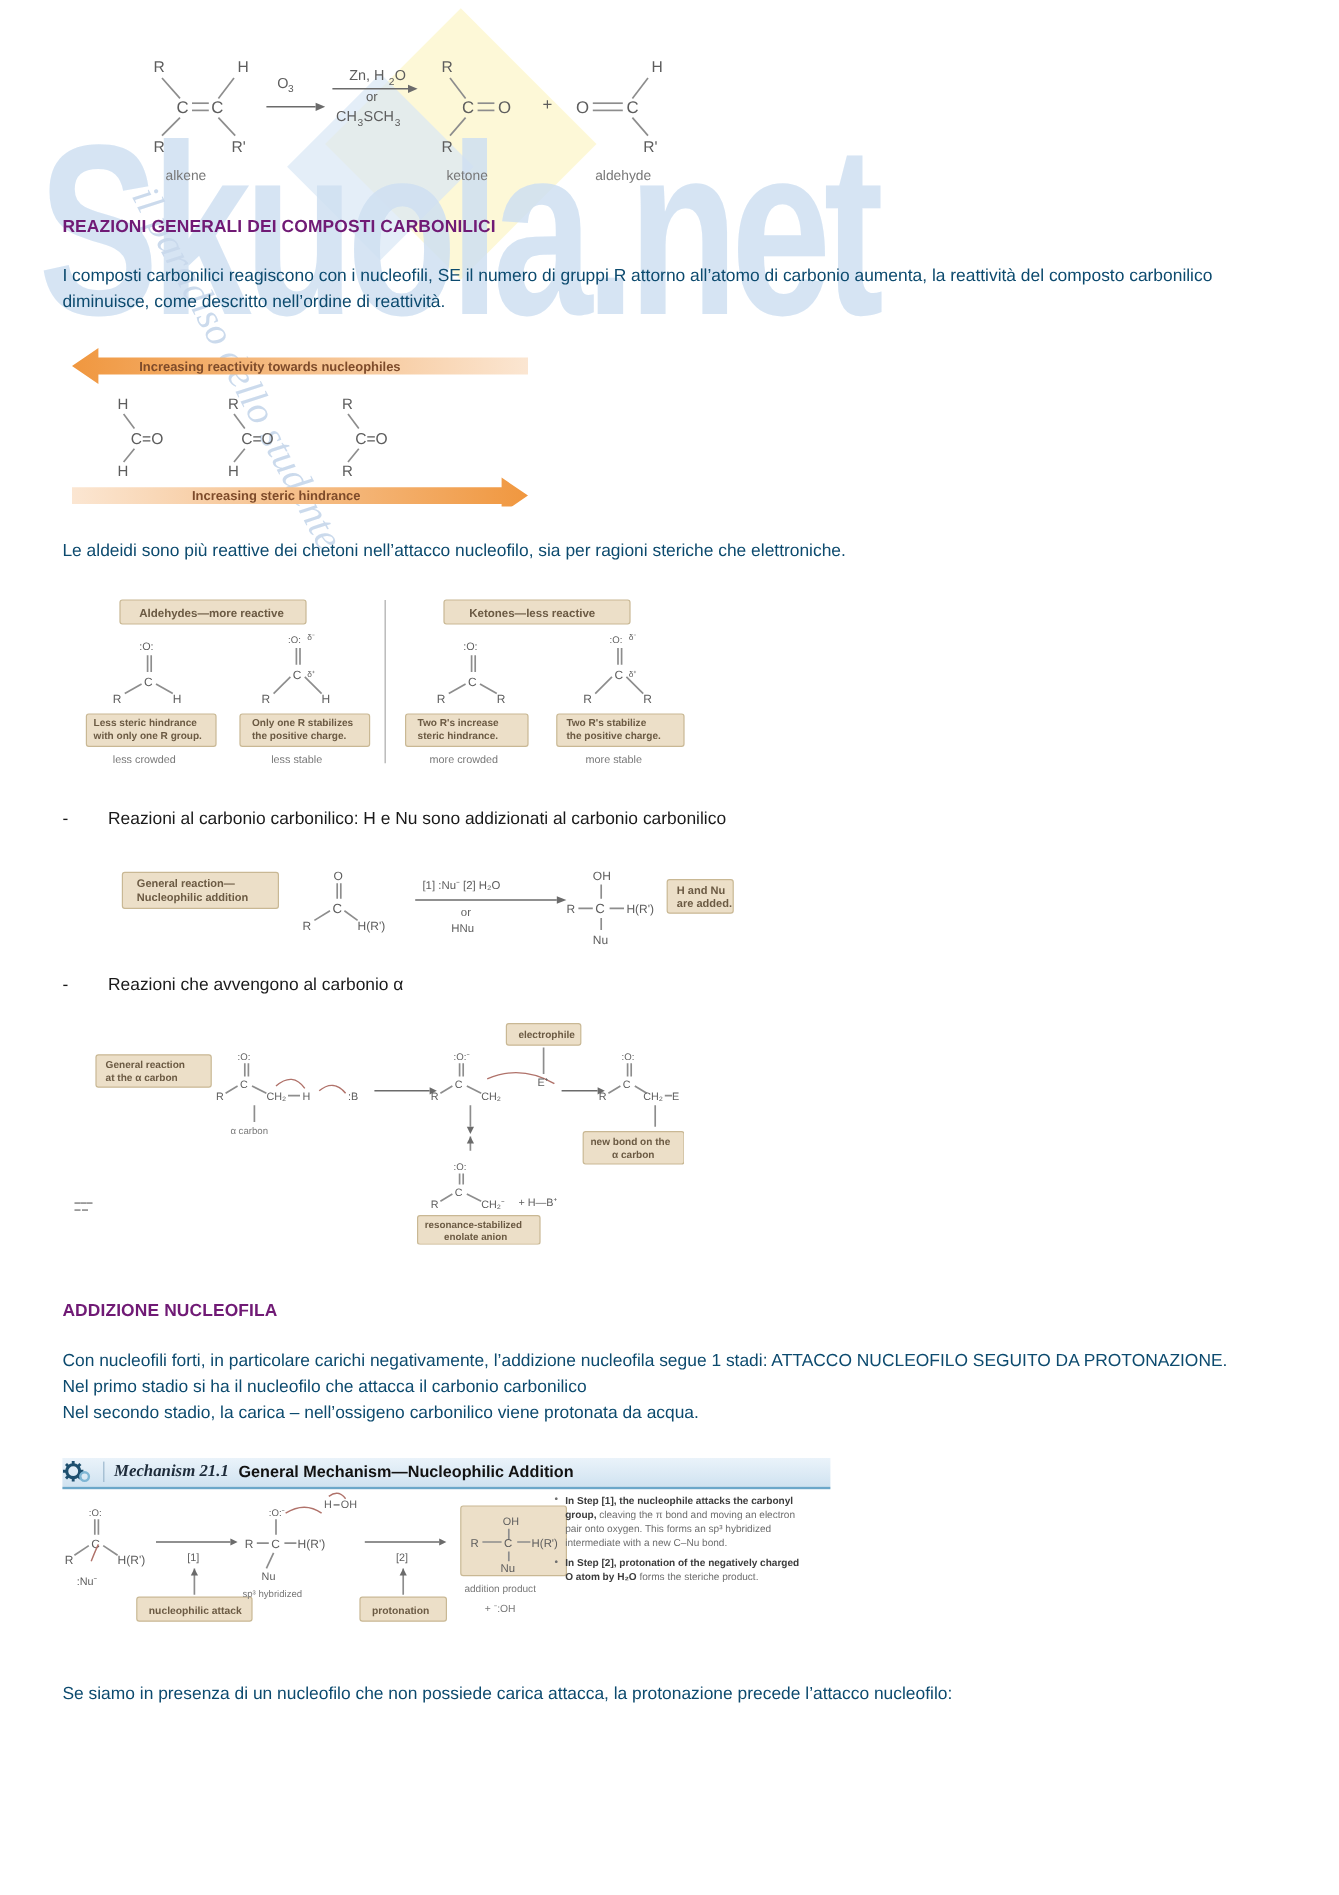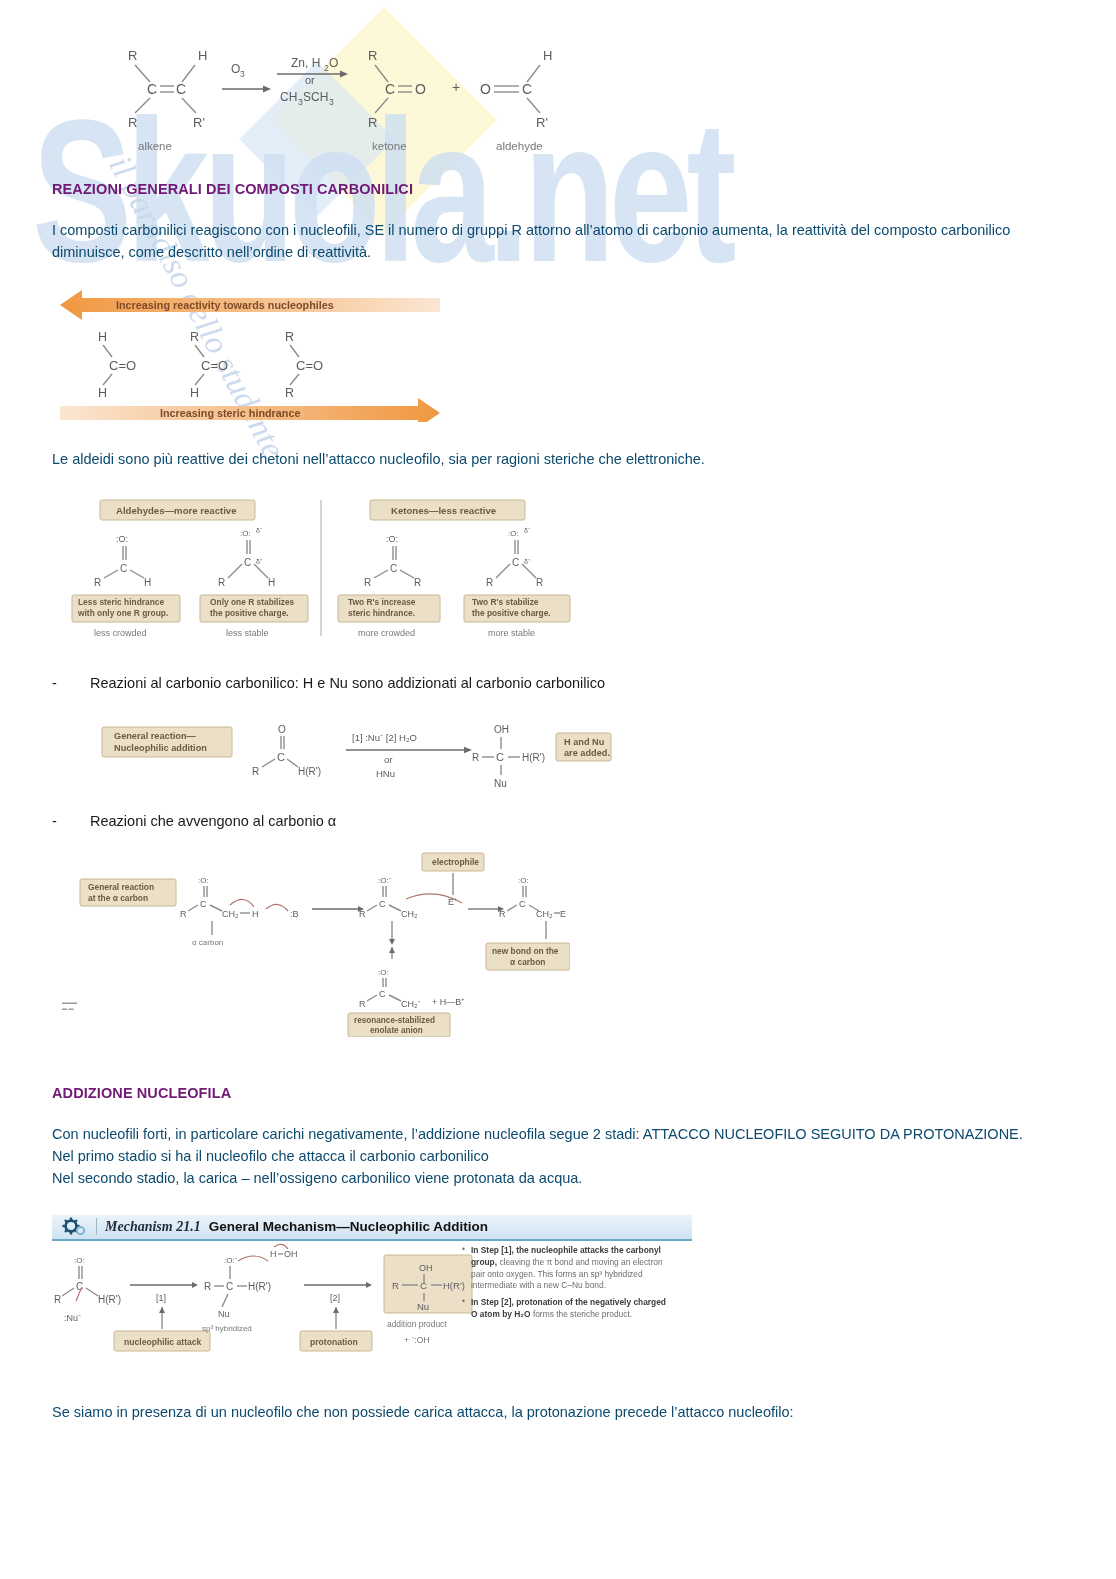--- a/index.html
+++ b/index.html
@@ -71,21 +71,21 @@
   .tantext { font-family:"Liberation Sans", sans-serif; fill:#6b5a43; font-weight:bold; }
   .graytext { font-family:"Liberation Sans", sans-serif; fill:#787878; }
   .curve { stroke:#b0726a; stroke-width:1.2; fill:none; }
 
   
   .mech-wrap { position:relative; width:640px; }
   .mech-header {
     height:26px; width:640px;
     background:linear-gradient(to bottom,#eaf3fa 0%,#dceaf5 55%,#cfe2f0 100%);
     border-bottom:2px solid #6ba7c9;
-    display:flex; align-items:center; gap:8px; padding-left:10px;
+    display:flex; align-items:center; gap:8px; padding-left:0;
   }
   .mech-title-num {
     font-family:"Liberation Serif", serif; font-style:italic; font-weight:bold;
     font-size:14px; color:#1d2b3a;
   }
   .mech-title-main {
     font-family:"Liberation Sans", sans-serif; font-weight:bold;
     font-size:13.5px; color:#121212;text-align:right;
   }
   .mech-sep { width:1px; height:17px; background:#9bb7cc; }
@@ -421,21 +421,21 @@
     </svg>
 
     <div style="position:absolute; left:-8px; top:152px; font-size:5px; color:#9a9a9a; line-height:1.3;">
       <div>▬▬▬</div>
         <div>▬ ▬</div>
     </div>
   </div>
 
   <h2 class="section" style="margin-top:48px;">ADDIZIONE NUCLEOFILA</h2>
 
-  <p class="body" style="margin-top:22px;">Con nucleofili forti, in particolare carichi negativamente, l’addizione nucleofila segue 2 stadi: ATTACCO NUCLEOFILO SEGUITO DA PROTONAZIONE.</p>
+  <p class="body" style="margin-top:22px;">Con nucleofili forti, in particolare carichi negativamente, l’addizione nucleofila segue 1 stadi: ATTACCO NUCLEOFILO SEGUITO DA PROTONAZIONE.</p>
   <p class="body">Nel primo stadio si ha il nucleofilo che attacca il carbonio carbonilico</p>
   <p class="body">Nel secondo stadio, la carica – nell’ossigeno carbonilico viene protonata da acqua.</p>
 
   <div class="mech-wrap" style="margin-top:26px; margin-left:0px;">
     <div class="mech-header">
       <svg width="26" height="22" viewBox="0 0 26 22">
         <g fill="none" stroke="#1d4f6e" stroke-width="2.6">
           <circle cx="9" cy="10" r="5.4"></circle>
         </g>
         <g stroke="#1d4f6e" stroke-width="2.4">

